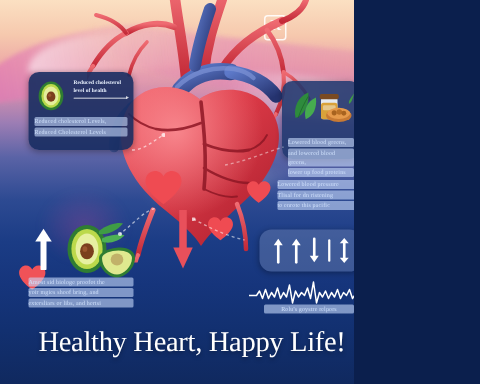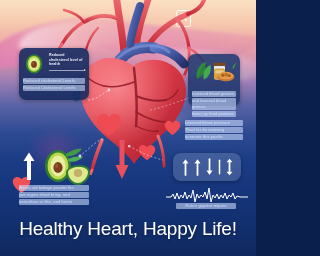--- a/index.html
+++ b/index.html
@@ -1,20 +1,20 @@
 <!DOCTYPE html>
 <html><head>
 <meta charset="utf-8">
 <title>Healthy Heart Infographic</title>
 <style>
   html,body{margin:0;padding:0;background:#0b1f4d;}
   *{box-sizing:border-box;}
   #poster{
-    position:relative;width:256px;height:256px;overflow:hidden;
-    font-family:Liberation Sans, sans-serif;
+    position:relative;width:236px;height:256px;overflow:hidden;
+    font-family:Liberation Serif, serif;
     background:
       linear-gradient(180deg,
         #fbe0c2 0%,
         #f6c9ae 9%,
         #eda9a6 17%,
         #d48fae 24%,
         #9c7db4 32%,
         #5a63a6 41%,
         #2d4a92 52%,
         #1b3c85 63%,

